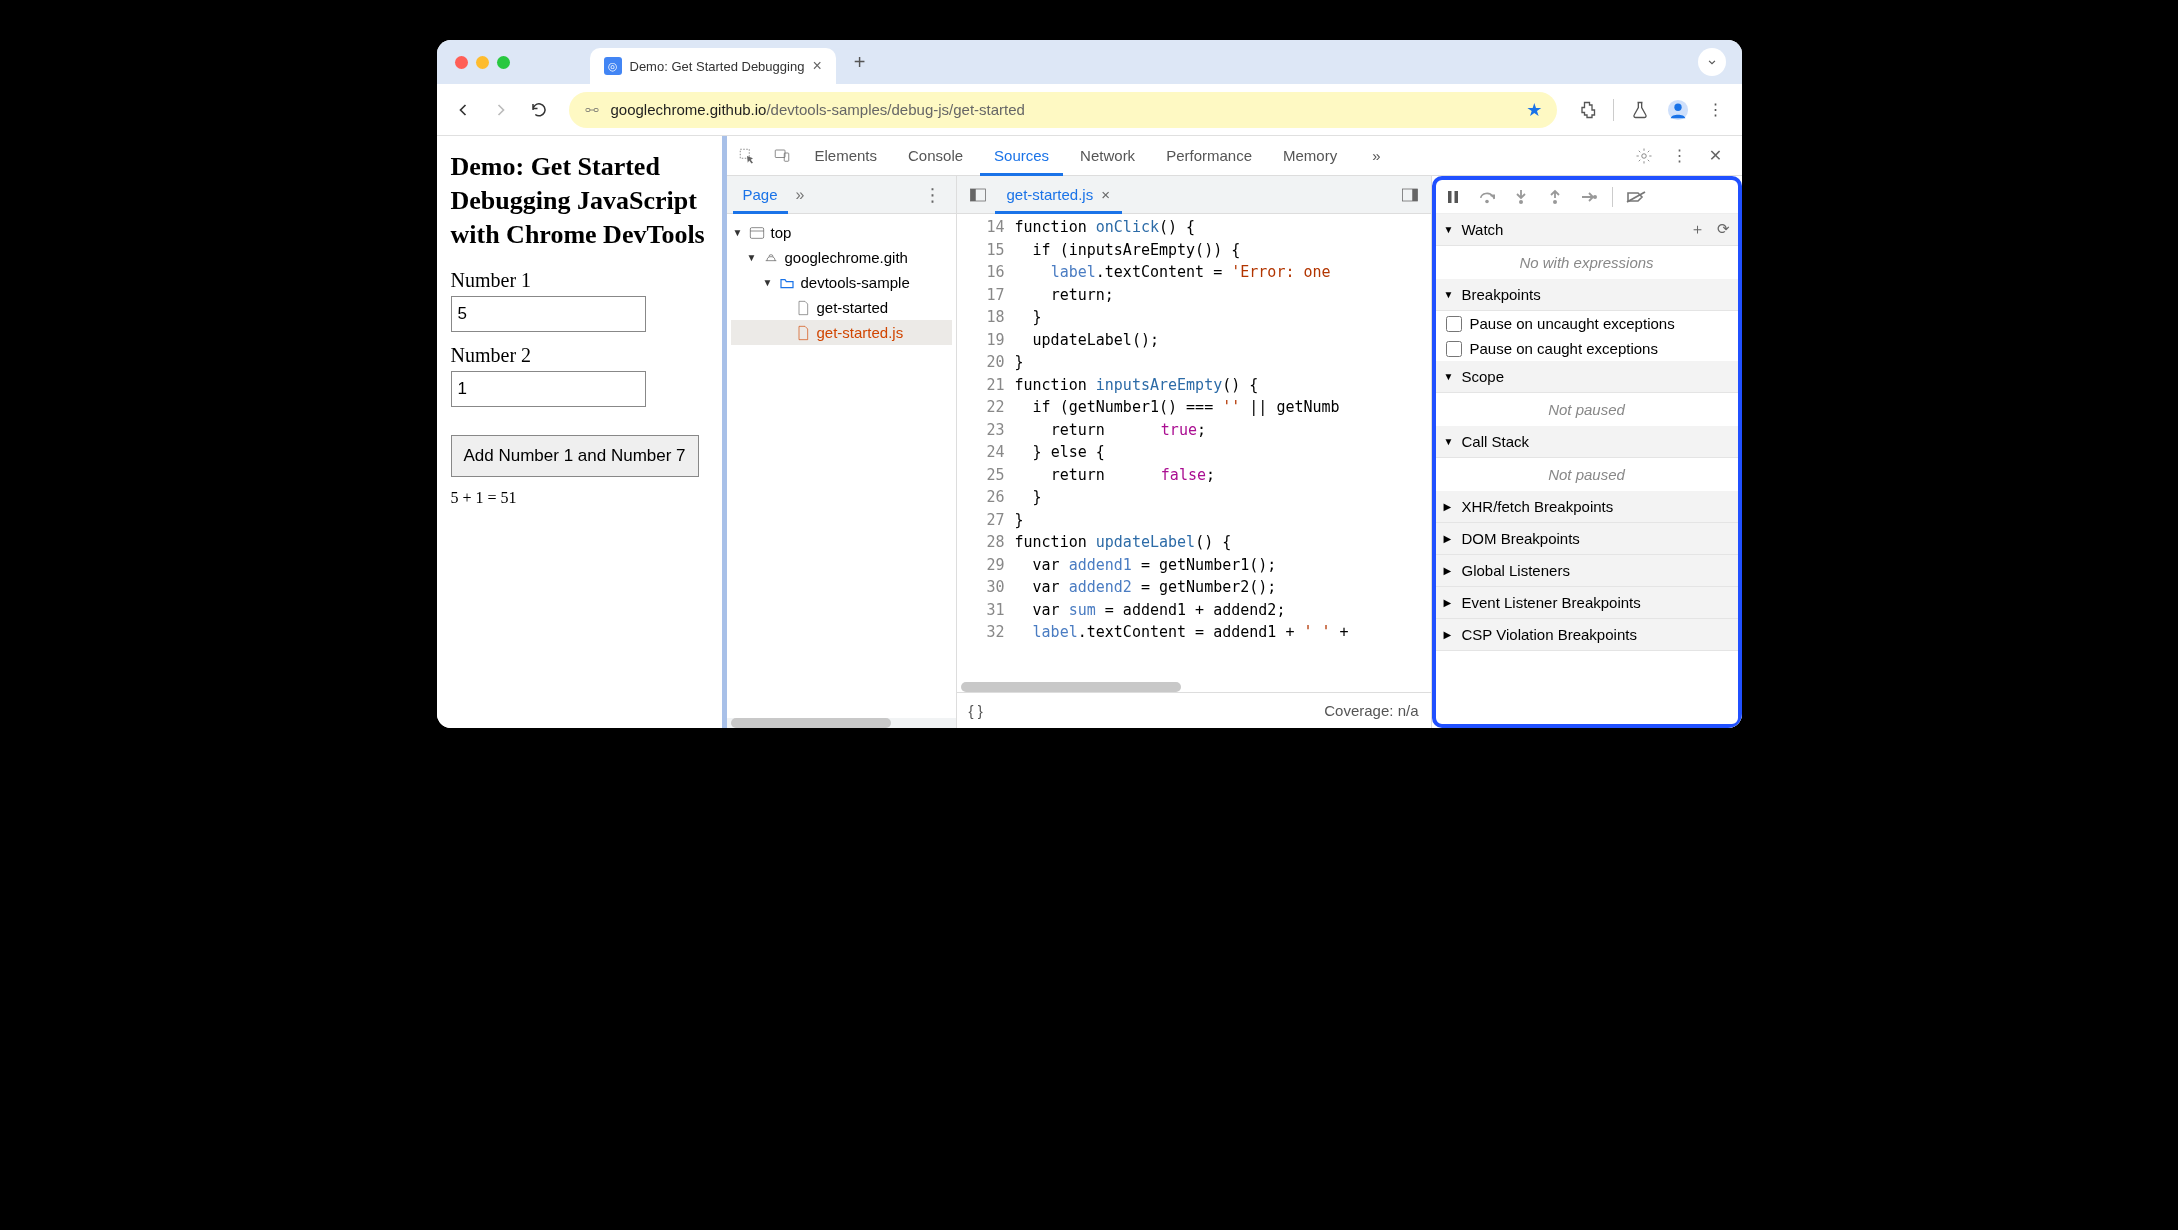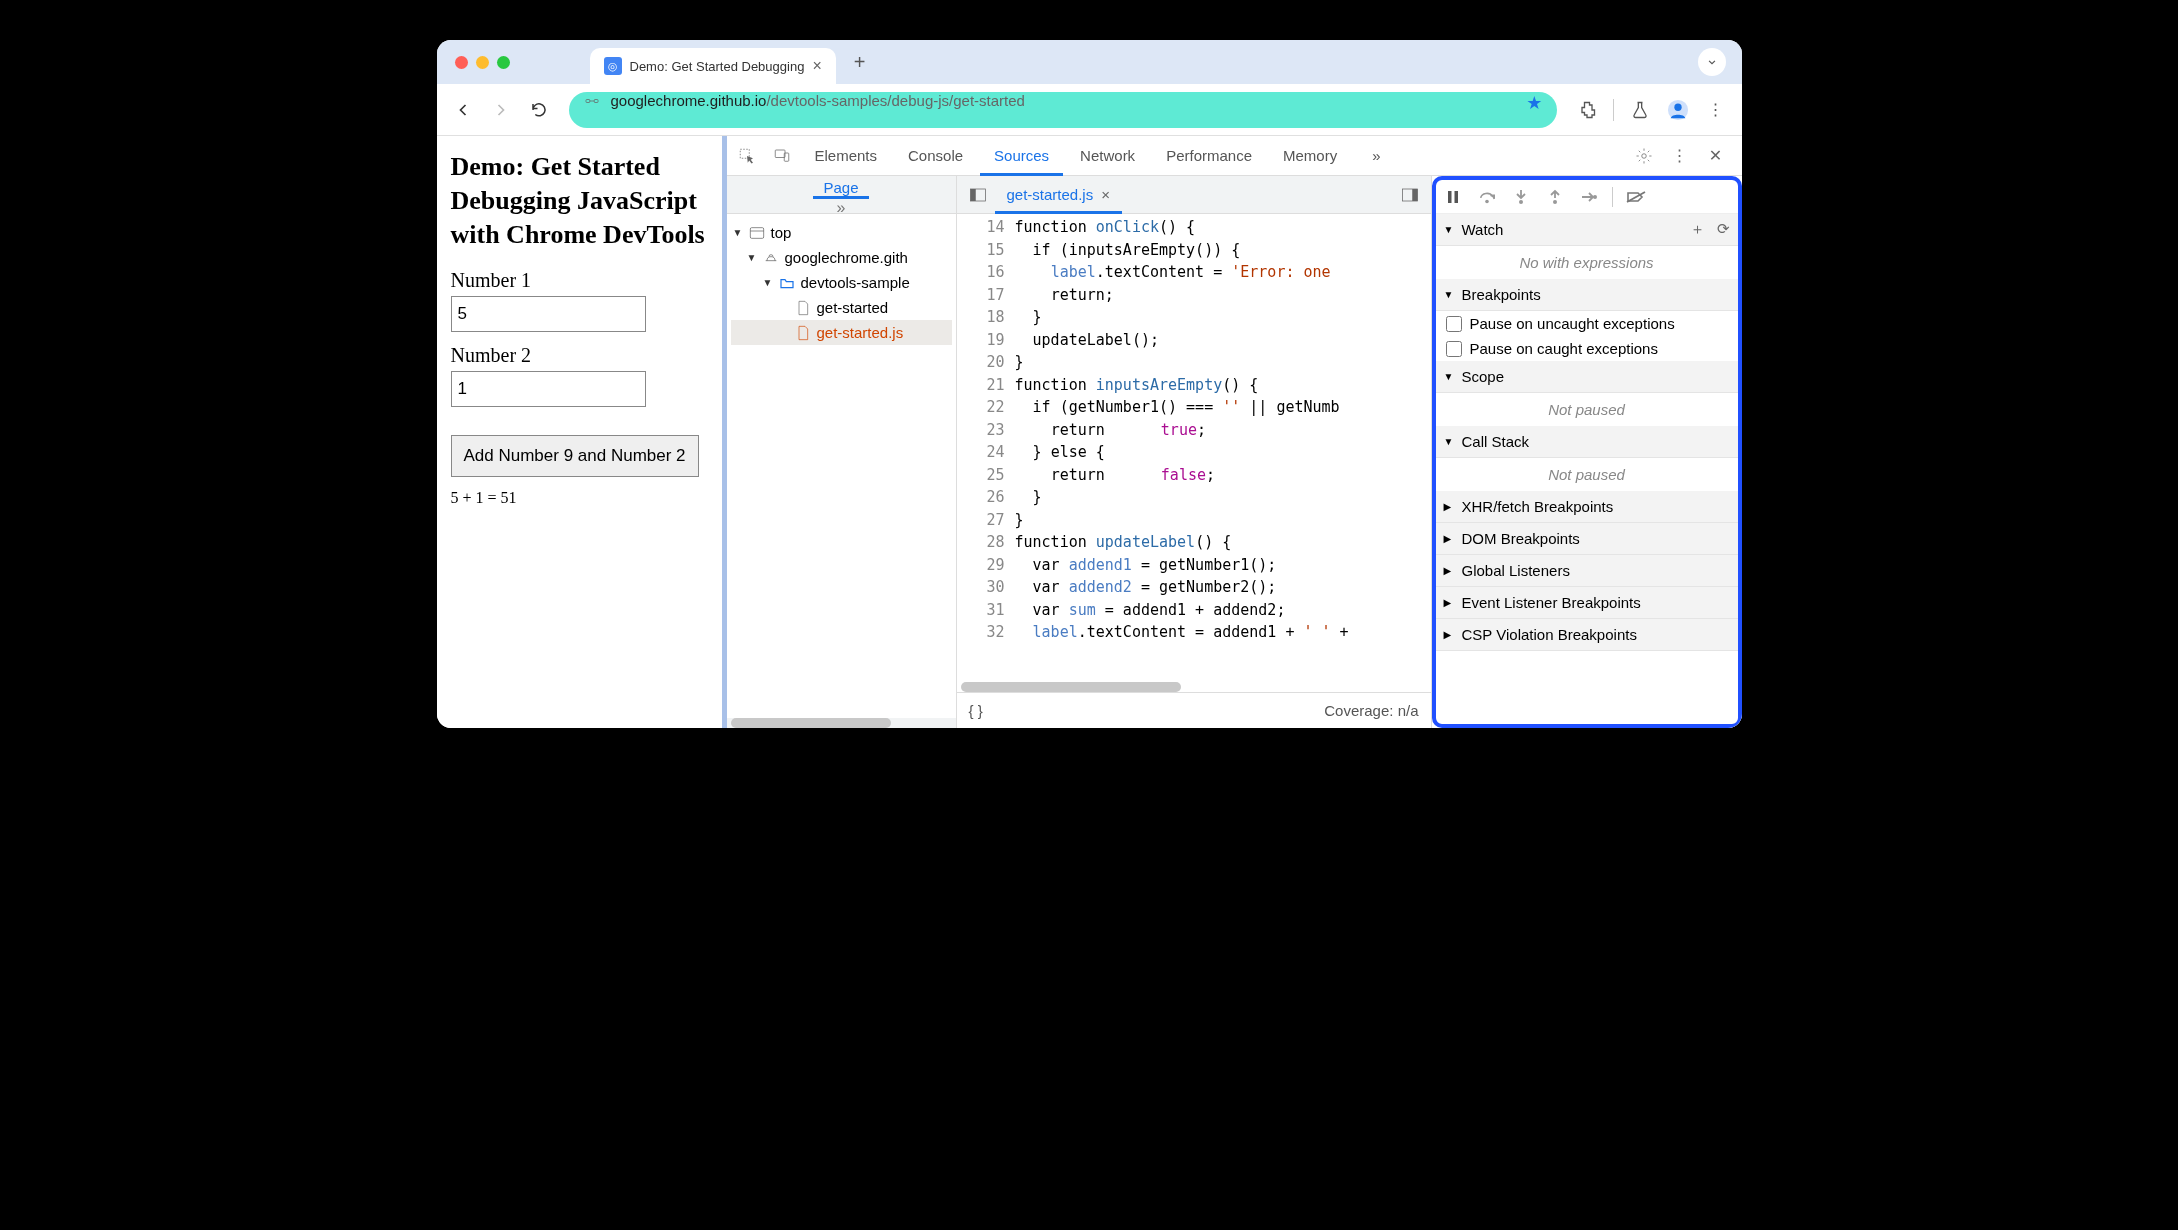--- a/index.html
+++ b/index.html
@@ -12,21 +12,21 @@
 .tab { background: #fff; border-radius: 10px 10px 0 0; padding: 8px 14px; display: flex; align-items: center; gap: 8px; margin-left: 70px; height: 36px; margin-top: 8px; }
 .tab-favicon { width: 18px; height: 18px; background: #4285f4; border-radius: 3px; display: flex; align-items: center; justify-content: center; color: #fff; font-size: 11px; }
 .tab-title { font-size: 13px; color: #333; white-space: nowrap; overflow: hidden; max-width: 200px; }
 .tab-close { color: #666; cursor: pointer; font-size: 16px; }
 .newtab { color: #555; font-size: 20px; cursor: pointer; padding: 0 8px; }
 .caret-down { margin-left: auto; background: #fff; border-radius: 50%; width: 28px; height: 28px; display: flex; align-items: center; justify-content: center; cursor: pointer; margin-right: 6px; }
 
 .toolbar { height: 52px; background: #fff; display: flex; align-items: center; padding: 0 10px; gap: 6px; border-bottom: 1px solid #e0e0e0; }
 .nav-btn { width: 32px; height: 32px; display: flex; align-items: center; justify-content: center; color: #444; cursor: pointer; border-radius: 50%; }
 .nav-btn.disabled { color: #bbb; }
-.url-bar { flex: 1; height: 36px; background: #5eead4; border-radius: 18px; display: flex; align-items: flex-start; padding: 0 14px; gap: 10px; margin: 0 8px; }
+.url-bar { flex: 1; height: 36px; background: #fef9c3; border-radius: 18px; display: flex; align-items: center; padding: 0 14px; gap: 10px; margin: 0 8px; }
 .url-text { flex: 1; font-size: 15px; color: #333; }
 .url-text .host { color: #1f1f1f; }
 .url-text .path { color: #666; }
 .star { color: #1a73e8; font-size: 18px; }
 .tool-icon { width: 32px; height: 32px; display: flex; align-items: center; justify-content: center; cursor: pointer; color: #555; }
 .divider { width: 1px; height: 22px; background: #ccc; margin: 0 4px; }
 
 .content { flex: 1; display: flex; overflow: hidden; }
 
 .page { width: 290px; padding: 14px; background: #fff; border-right: 5px solid #a8c0e8; font-family: "Times New Roman", serif; overflow: hidden; }
@@ -40,21 +40,21 @@
 .dt-tabs { height: 40px; display: flex; align-items: center; border-bottom: 1px solid #ddd; padding: 0 4px; gap: 3px; }
 .dt-tab { padding: 0 14px; height: 40px; display: flex; align-items: center; font-size: 15px; color: #555; cursor: pointer; }
 .dt-tab.active { color: #1a73e8; border-bottom: 3px solid #1a73e8; padding-top: 3px; }
 .dt-icon { width: 32px; height: 32px; display: flex; align-items: center; justify-content: center; cursor: pointer; color: #666; }
 .dt-more { margin-left: 4px; }
 .dt-right { margin-left: auto; display: flex; align-items: center; gap: 4px; padding-right: 6px; }
 
 .dt-body { flex: 1; display: flex; overflow: hidden; }
 
 .navigator { width: 230px; display: flex; flex-direction: column; border-right: 1px solid #ddd; background: #f1f3f4; }
-.nav-tabs { height: 38px; display: flex; align-items: center; padding: 0 6px; border-bottom: 1px solid #ddd; flex-direction: column; }
+.nav-tabs { height: 38px; display: flex; align-items: center; padding: 0 6px; border-bottom: 1px solid #ddd; }
 .nav-tab { padding: 0 10px; font-size: 15px; color: #1a73e8; border-bottom: 3px solid #1a73e8; height: 38px; display: flex; align-items: center; padding-top: 3px; }
 .nav-more { color: #777; padding: 0 8px; cursor: pointer; }
 .nav-dots { margin-left: auto; color: #666; cursor: pointer; padding: 0 8px; font-size: 18px; }
 .tree { padding: 6px 4px; background: #fff; flex: 1; font-size: 15px; overflow: hidden; }
 .tree-row { display: flex; align-items: center; gap: 5px; padding: 4px 2px; cursor: pointer; white-space: nowrap; }
 .tree-row.sel { background: #eceae7; }
 .tree-arrow { font-size: 10px; color: #333; width: 10px; }
 .tree-icon { width: 18px; display: flex; justify-content: center; }
 .indent1 { padding-left: 16px; } .indent2 { padding-left: 32px; } .indent3 { padding-left: 48px; }
 .js-file { color: #d14500; }
@@ -165,21 +165,21 @@
 
   <div class="content">
 
     <div class="page">
       <h1>Demo: Get Started Debugging JavaScript with Chrome DevTools</h1>
       <label>Number 1</label>
       <input type="text" value="5" style="">
       <label>Number 2</label>
       <input type="text" value="1" style="">
       <br>
-      <button>Add Number 9 and Number 2</button>
+      <button>Add Number 1 and Number 7</button>
       <div class="result">5 + 1 = 51</div>
     </div>
 
     <div class="devtools">
       <div class="dt-tabs">
         <div class="dt-icon">
             <svg width="18" height="18" viewBox="0 0 24 24">
               <rect x="3" y="3" width="12" height="12" stroke="#666" fill="none" stroke-dasharray="2 2"></rect>
               <path d="M12 12l8 3-3 2 3 4-2 1-3-4-2 3z" fill="#666"></path>
             </svg>

